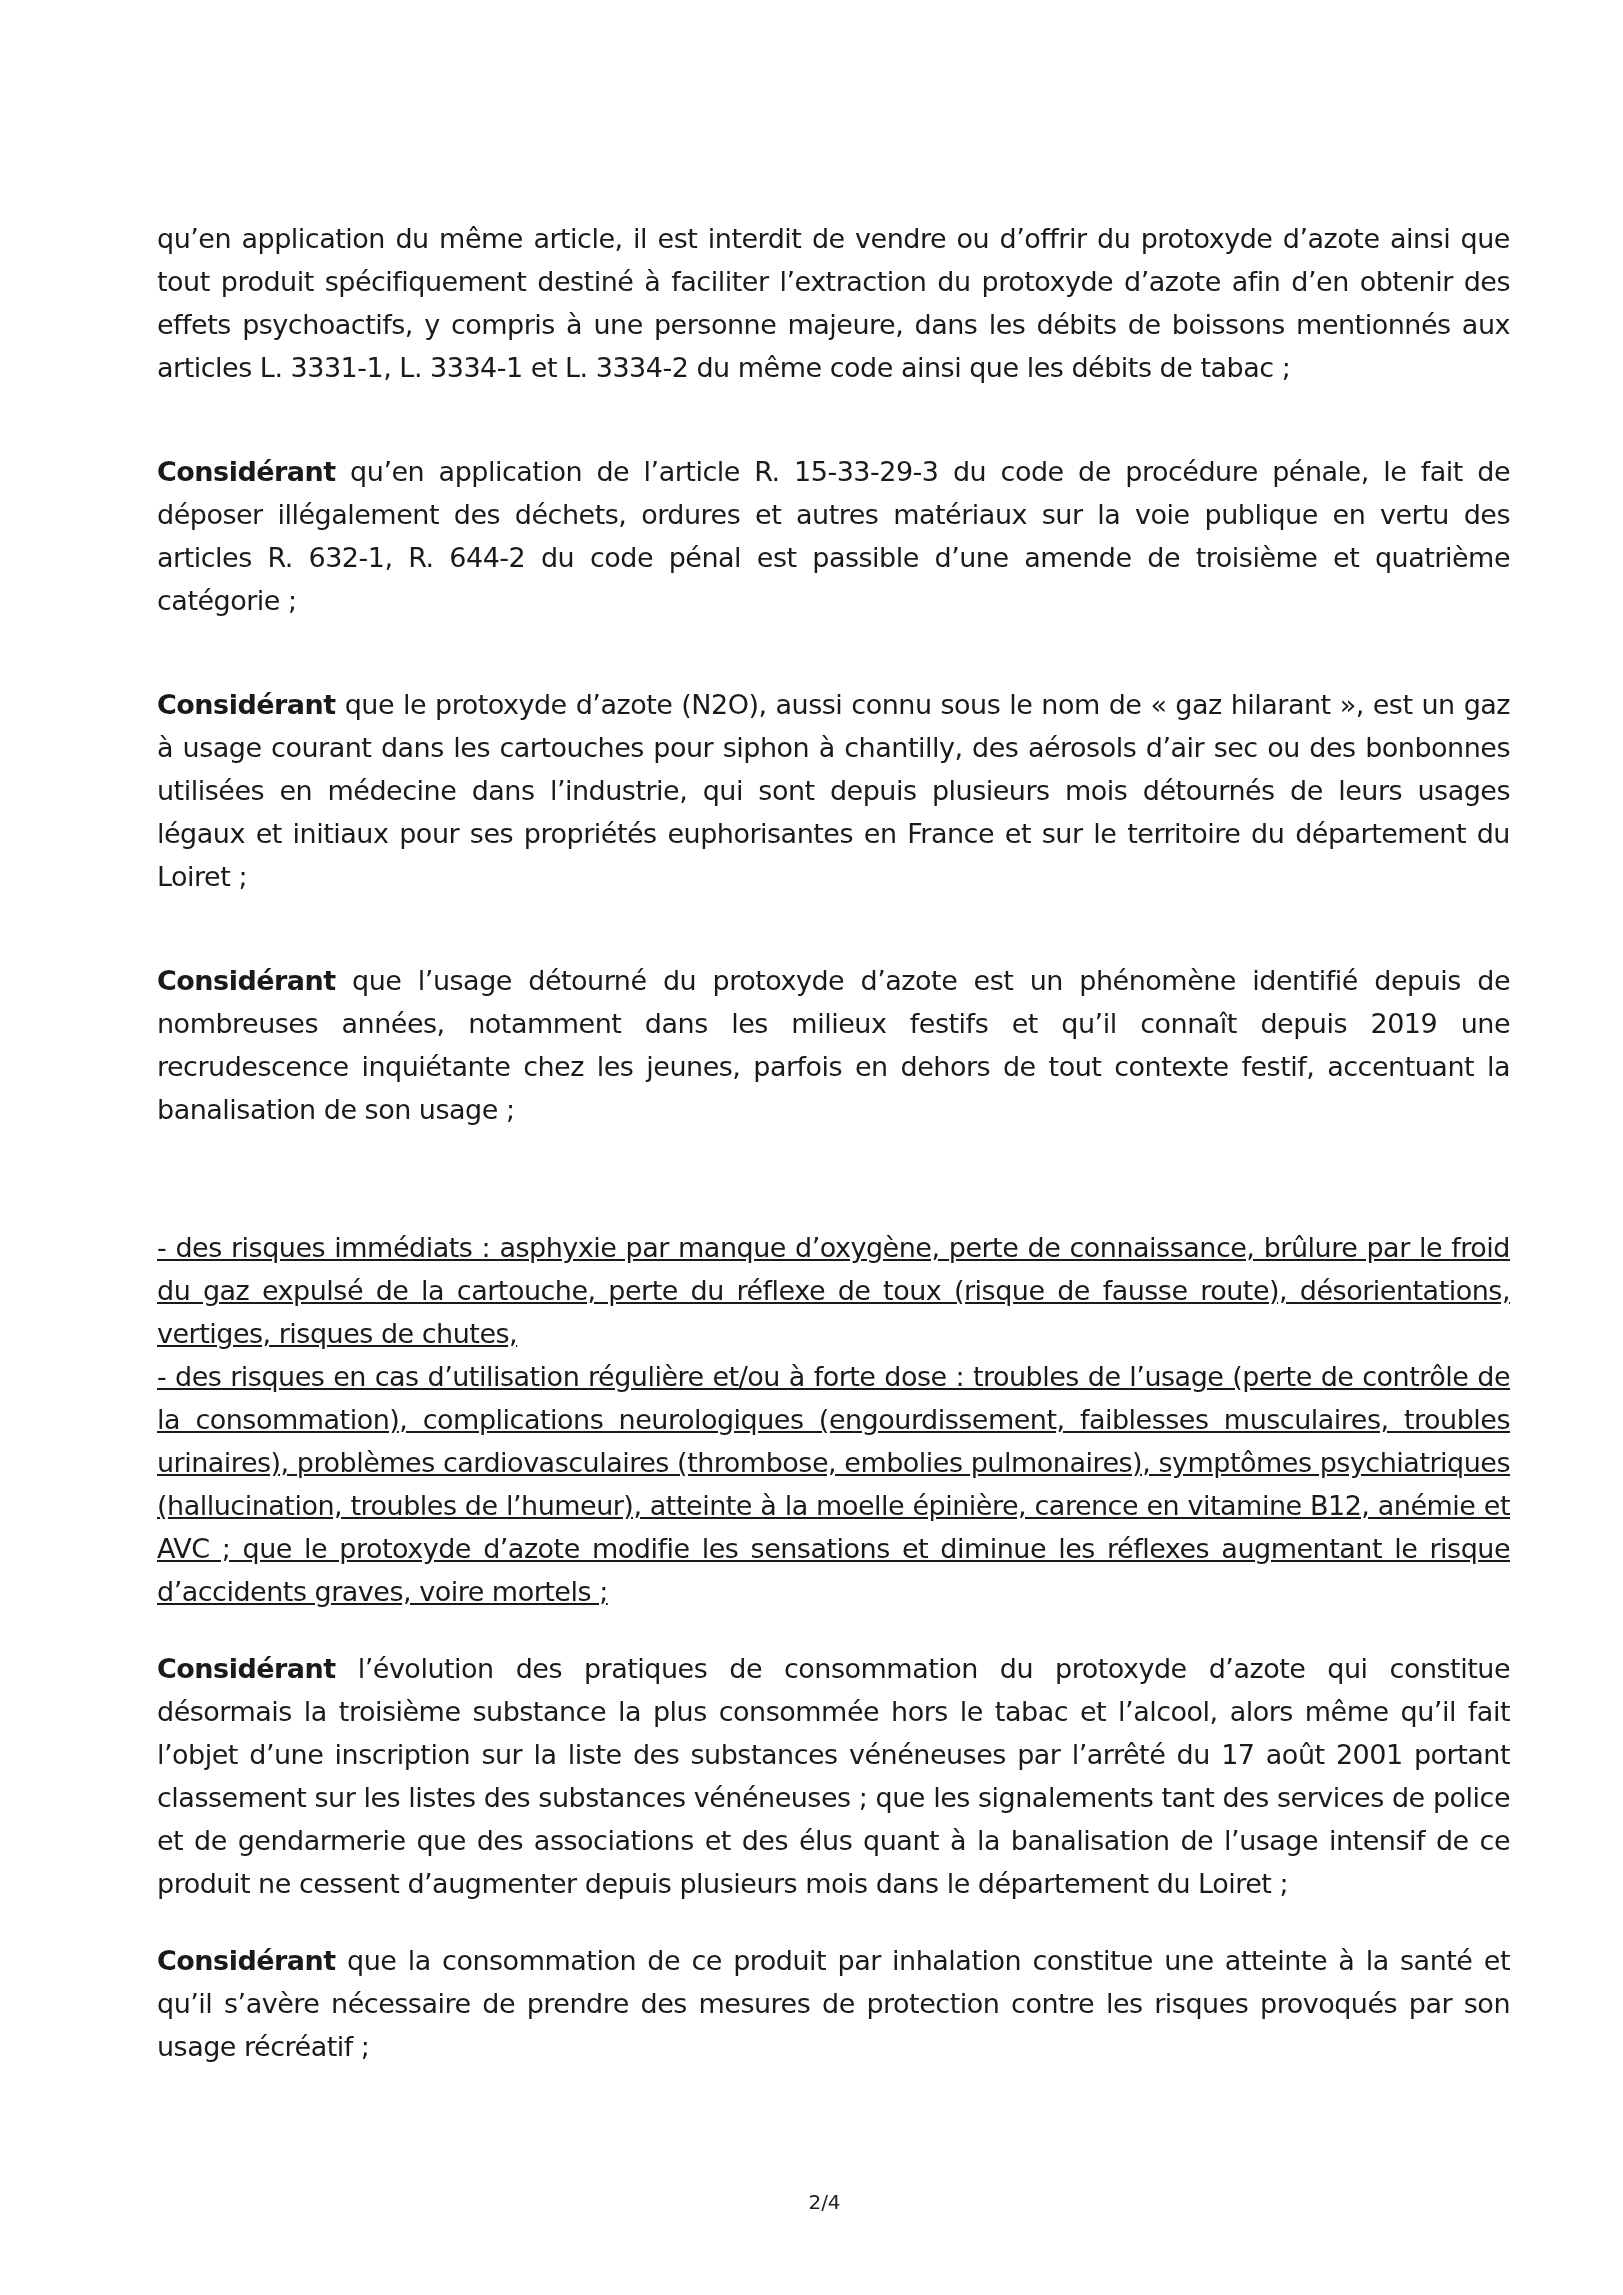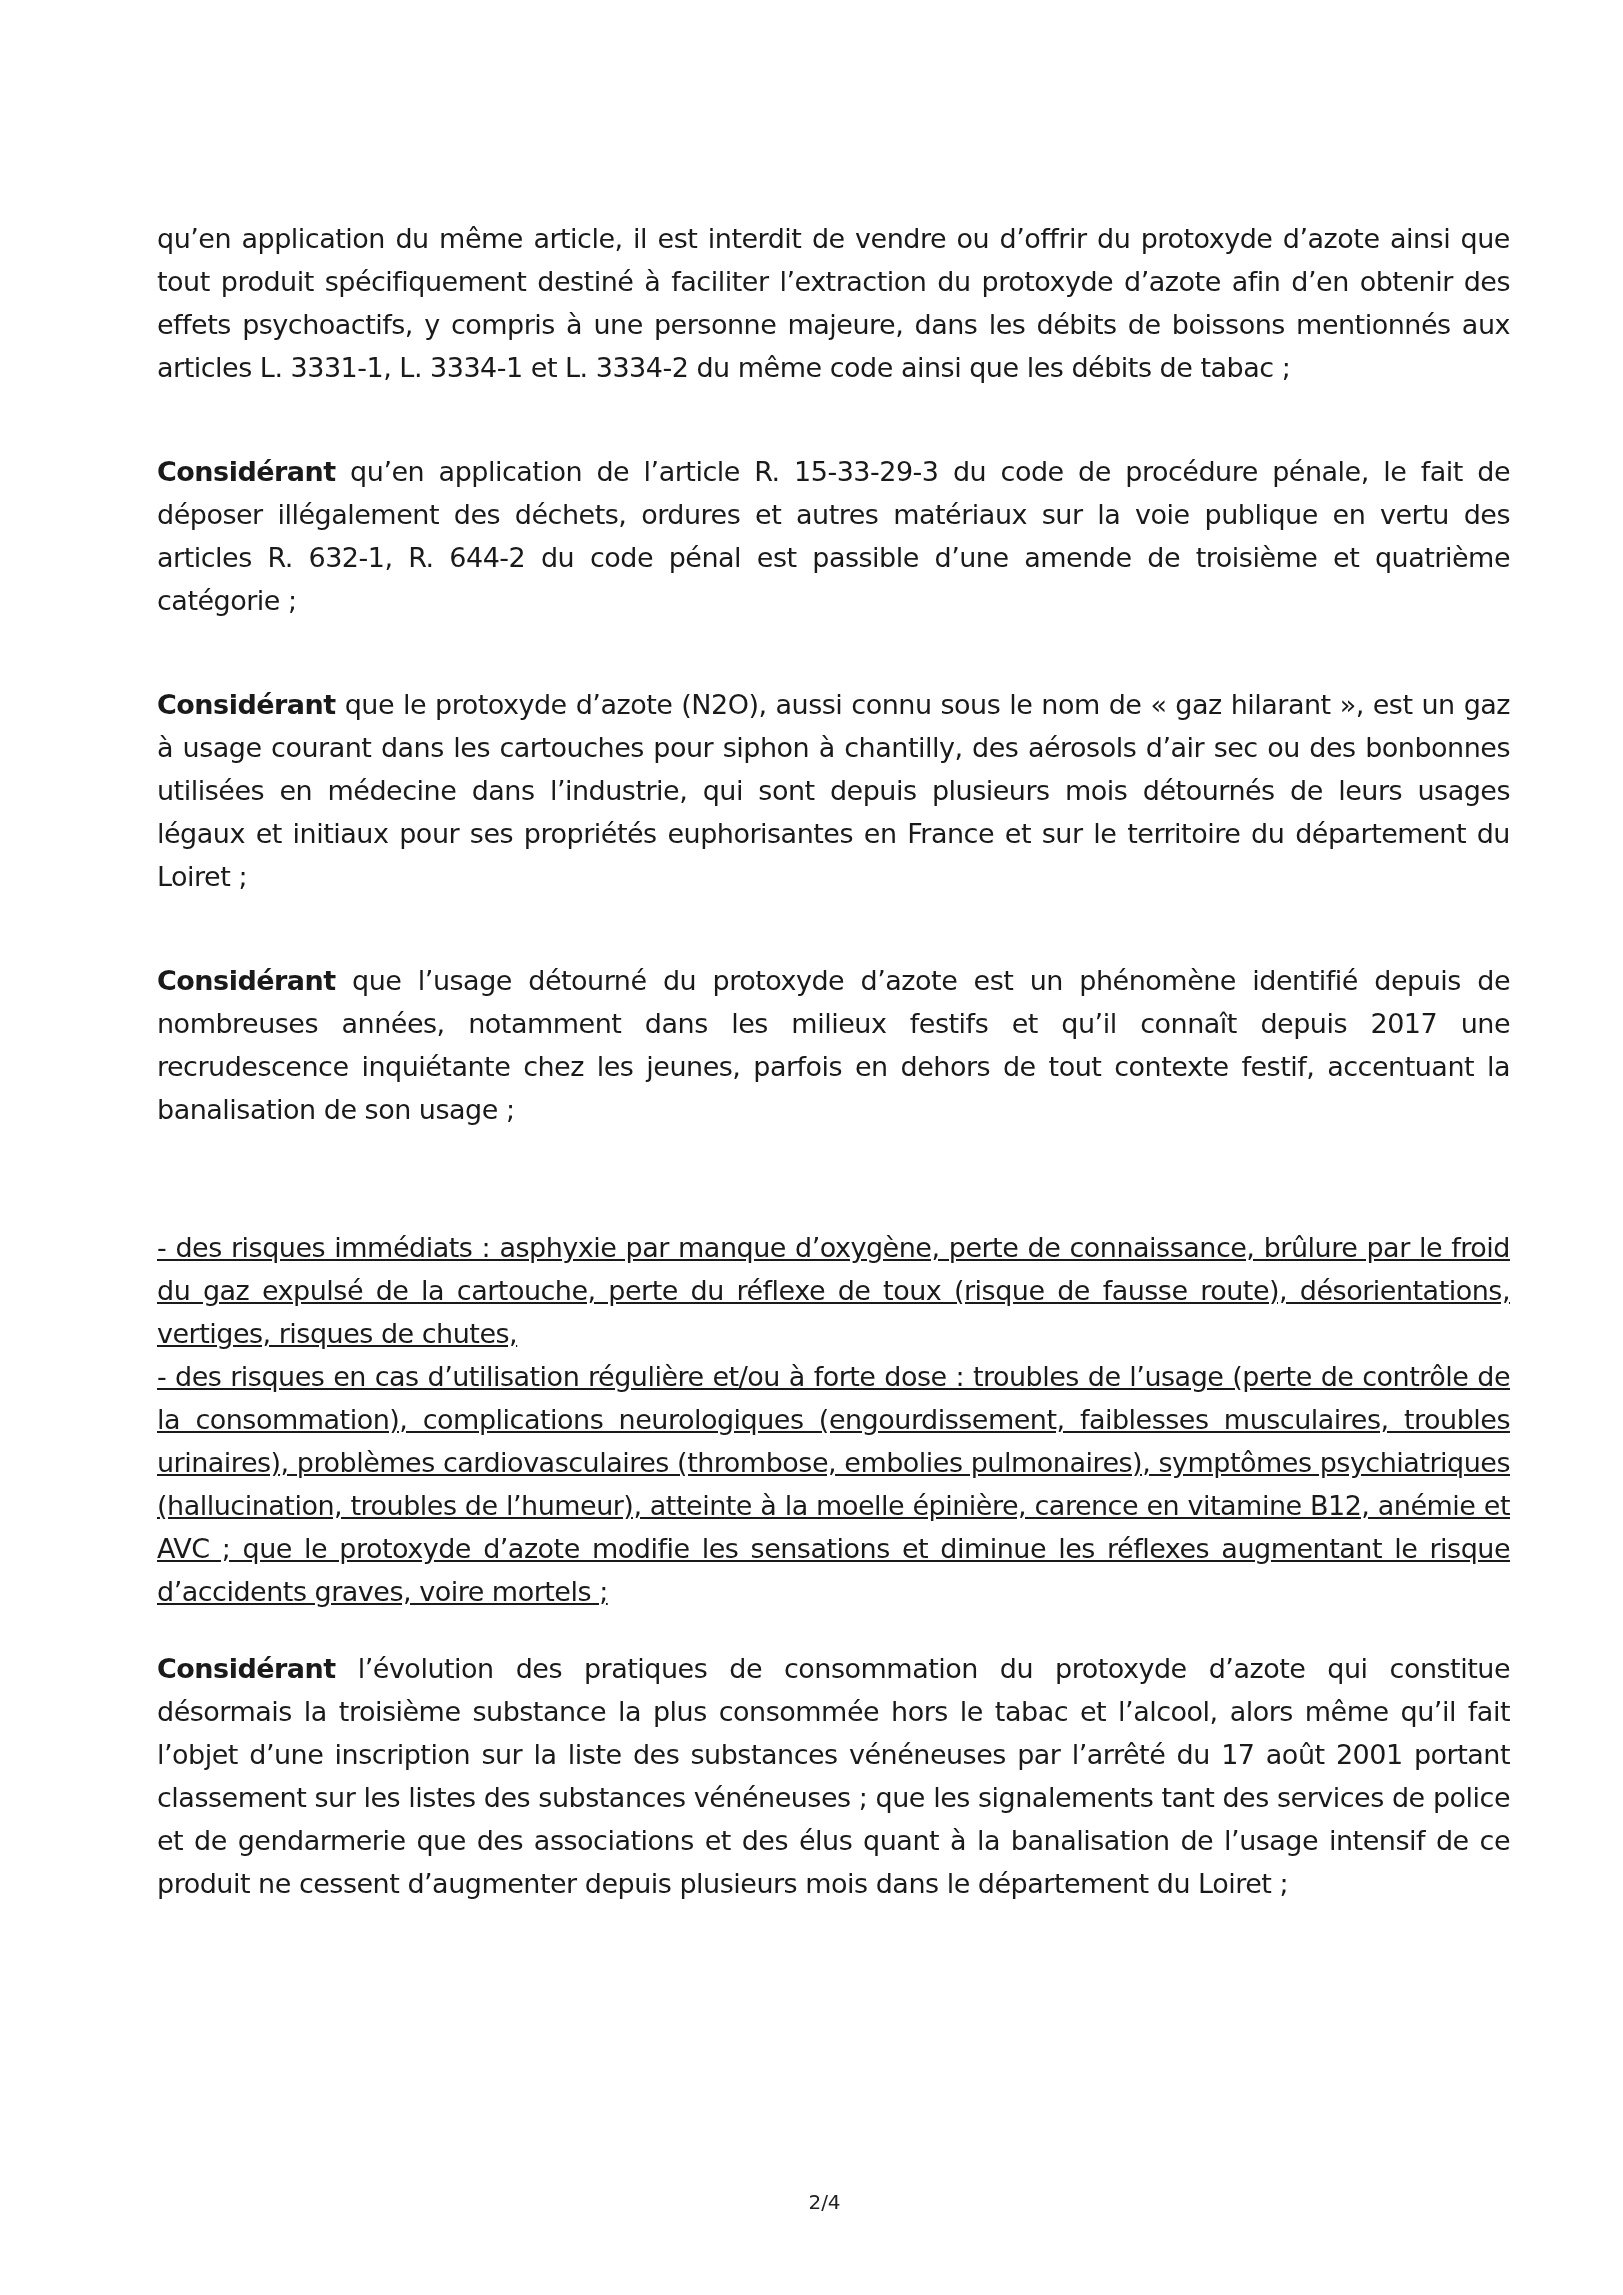--- a/index.html
+++ b/index.html
@@ -64,37 +64,40 @@
 
     <div class="gap-xl"></div>
 
     <p class="para">
       <span class="kw">Considérant</span><span> que le protoxyde d’azote (N2O), aussi connu sous le nom de « gaz hilarant », est un gaz à usage courant dans les cartouches pour siphon à chantilly, des aérosols d’air sec ou des bonbonnes utilisées en médecine dans l’industrie, qui sont depuis plusieurs mois détournés de leurs usages légaux et initiaux pour ses propriétés euphorisantes en France et sur le territoire du département du Loiret ;</span>
     </p>
 
     <div class="gap-xl"></div>
 
     <p class="para">
-      <span class="kw">Considérant</span><span> que l’usage détourné du protoxyde d’azote est un phénomène identifié depuis de nombreuses années, notamment dans les milieux festifs et qu’il connaît depuis 2017 une recrudescence inquiétante chez les jeunes, parfois en dehors de tout contexte festif, accentuant la banalisation de son usage ;</span>
+      <span class="kw">Considérant</span><span> que l’usage détourné du protoxyde d’azote est un phénomène identifié depuis de nombreuses années, notamment dans les milieux festifs et qu’il connaît depuis 2019 une recrudescence inquiétante chez les jeunes, parfois en dehors de tout contexte festif, accentuant la banalisation de son usage ;</span>
     </p>
 
     <div class="gap-md"></div>
 
 
     <div class="gap-xl"></div>
 
     <p class="list-item">- des risques immédiats : asphyxie par manque d’oxygène, perte de connaissance, brûlure par le froid du gaz expulsé de la cartouche, perte du réflexe de toux (risque de fausse route), désorientations, vertiges, risques de chutes,</p>
     <p class="list-item">- des risques en cas d’utilisation régulière et/ou à forte dose : troubles de l’usage (perte de contrôle de la consommation), complications neurologiques (engourdissement, faiblesses musculaires, troubles urinaires), problèmes cardiovasculaires (thrombose, embolies pulmonaires), symptômes psychiatriques (hallucination, troubles de l’humeur), atteinte à la moelle épinière, carence en vitamine B12, anémie et AVC ; que le protoxyde d’azote modifie les sensations et diminue les réflexes augmentant le risque d’accidents graves, voire mortels ;</p>
 
     <div class="gap-md"></div>
 
     <p class="para">
       <span class="kw">Considérant</span><span> l’évolution des pratiques de consommation du protoxyde d’azote qui constitue désormais la troisième substance la plus consommée hors le tabac et l’alcool, alors même qu’il fait l’objet d’une inscription sur la liste des substances vénéneuses par l’arrêté du 17 août 2001 portant classement sur les listes des substances vénéneuses ; que les signalements tant des services de police et de gendarmerie que des associations et des élus quant à la banalisation de l’usage intensif de ce produit ne cessent d’augmenter depuis plusieurs mois dans le département du Loiret ;</span>
     </p>
 
     <div class="gap-md"></div>
 
+    <p class="para">
+      <span class="kw">Considérant</span><span> que la consommation de ce produit par inhalation constitue une atteinte à la santé et qu’il s’avère nécessaire de prendre des mesures de protection contre les risques provoqués par son usage récréatif ;</span>
+    </p>
 
   </div>
 
   <div class="footer">2/4</div>
 </div>
 
 
 </body></html>

